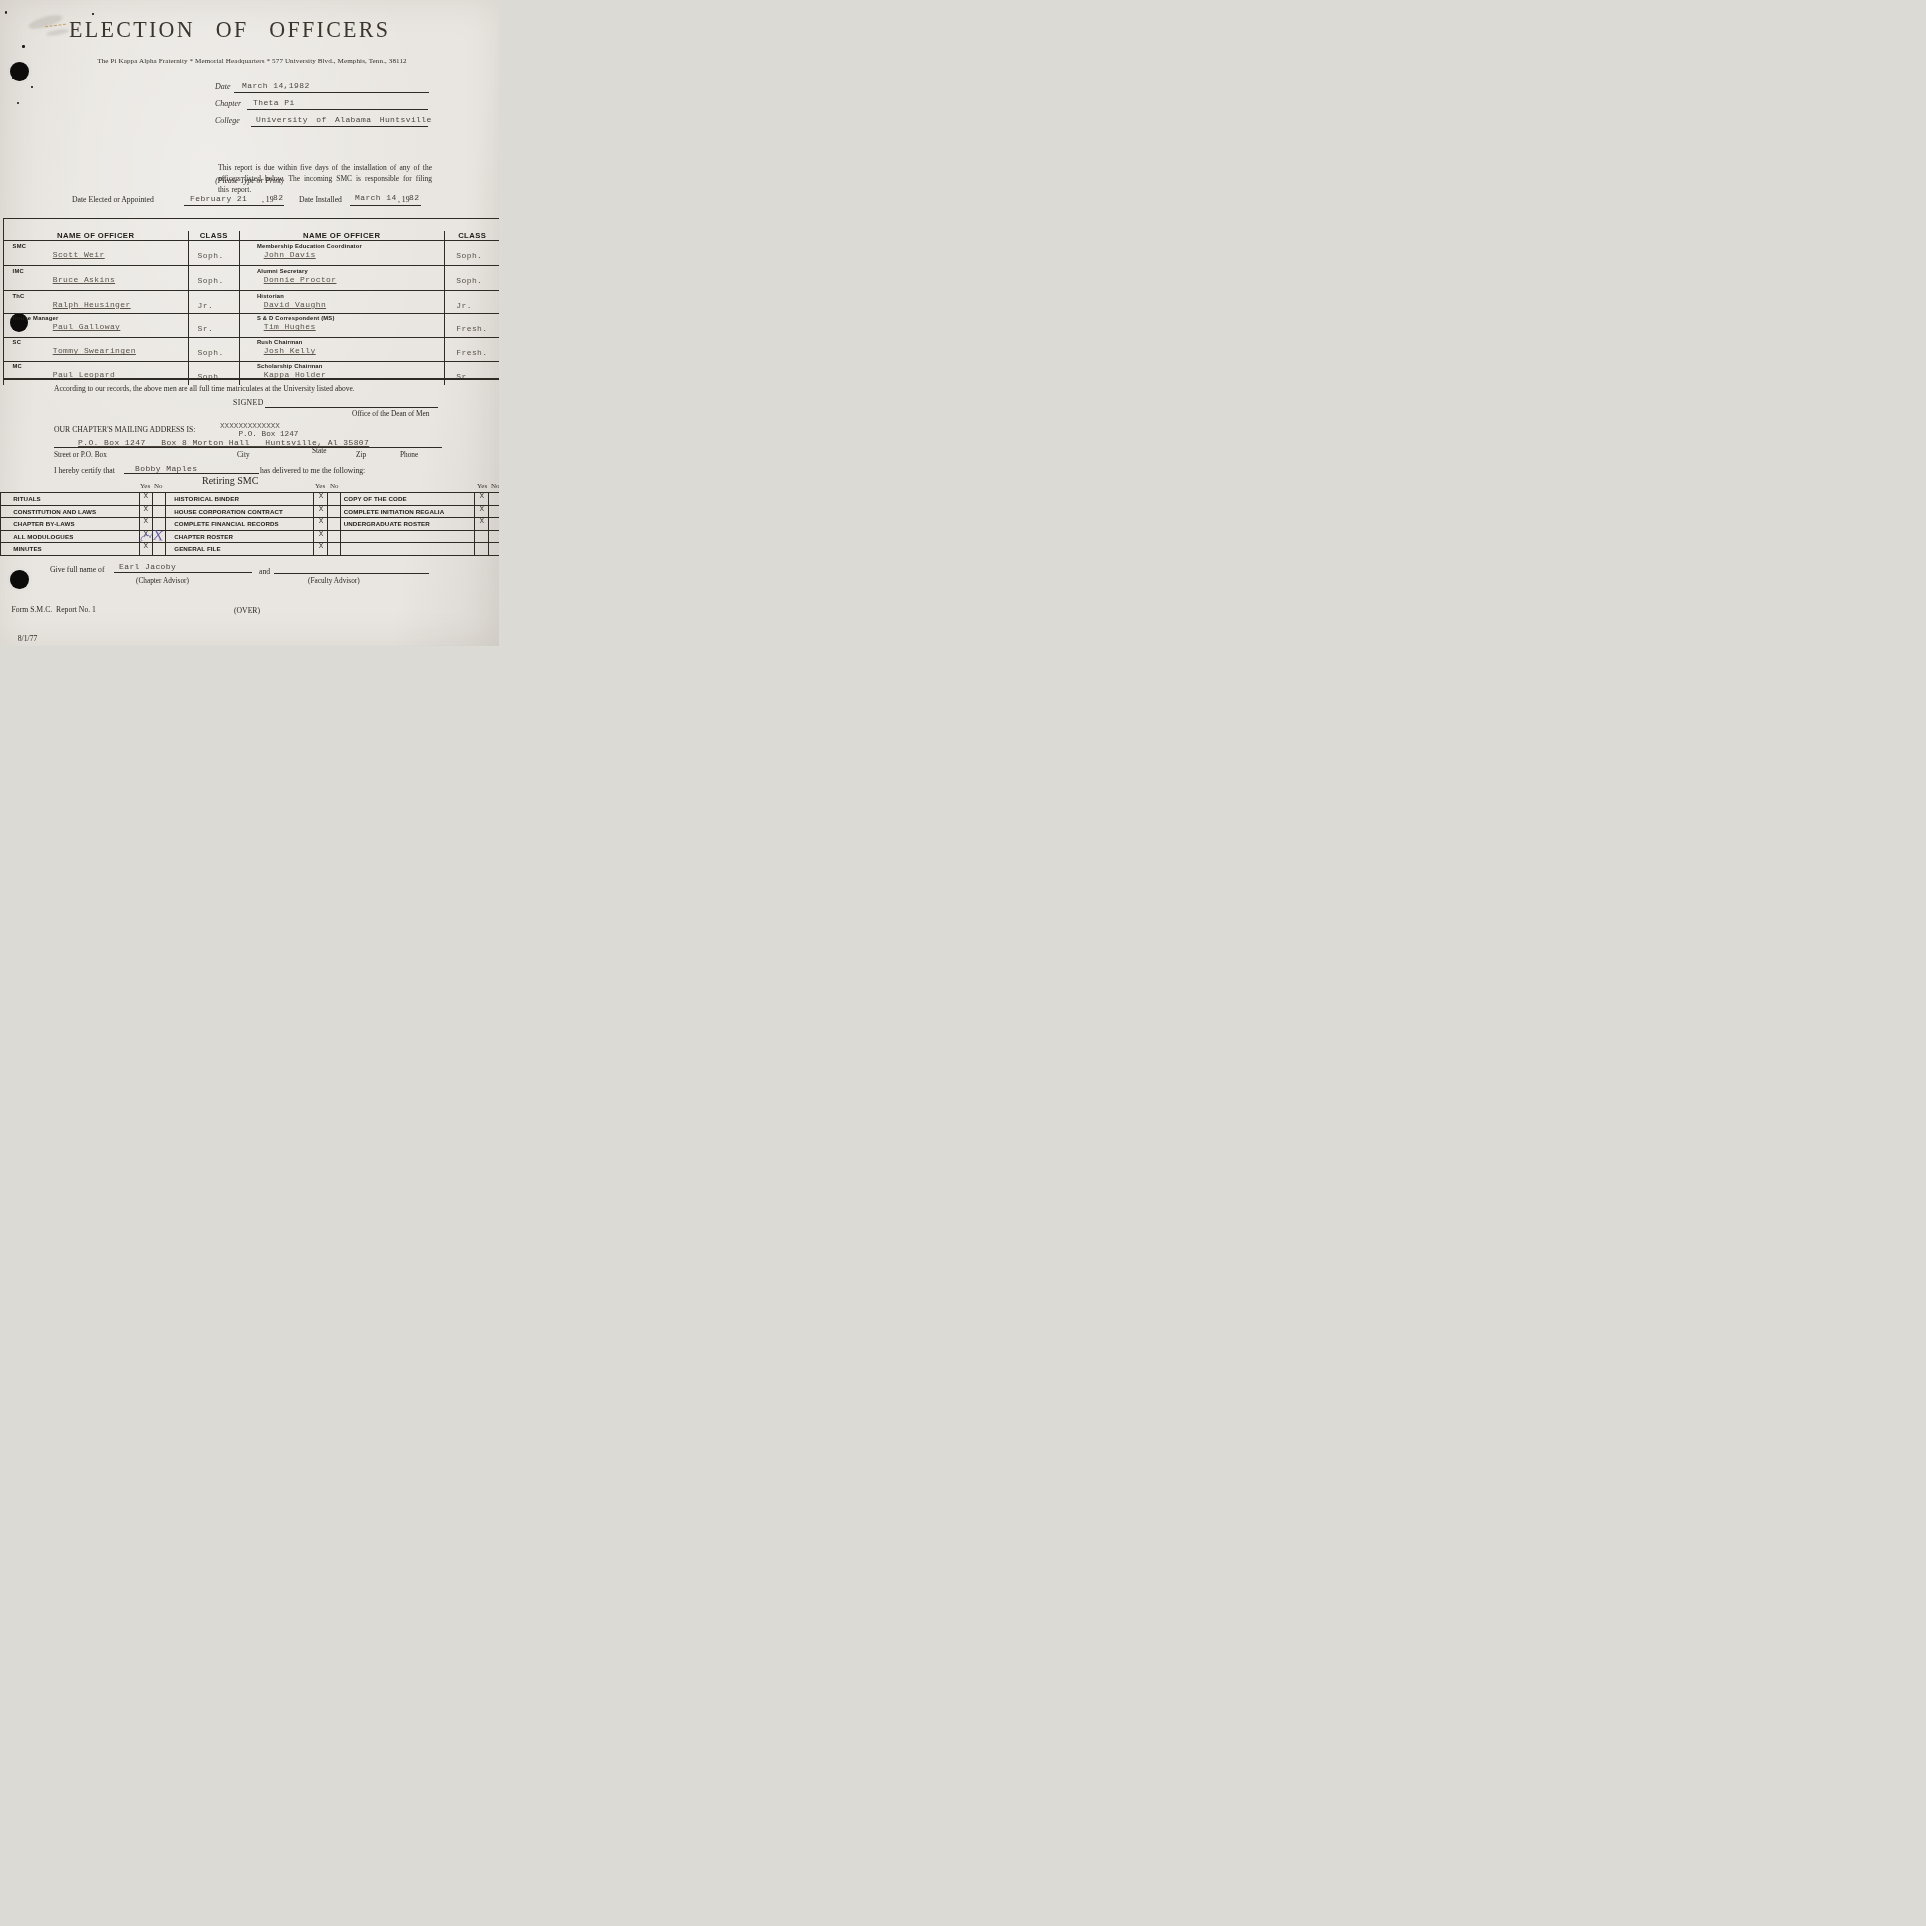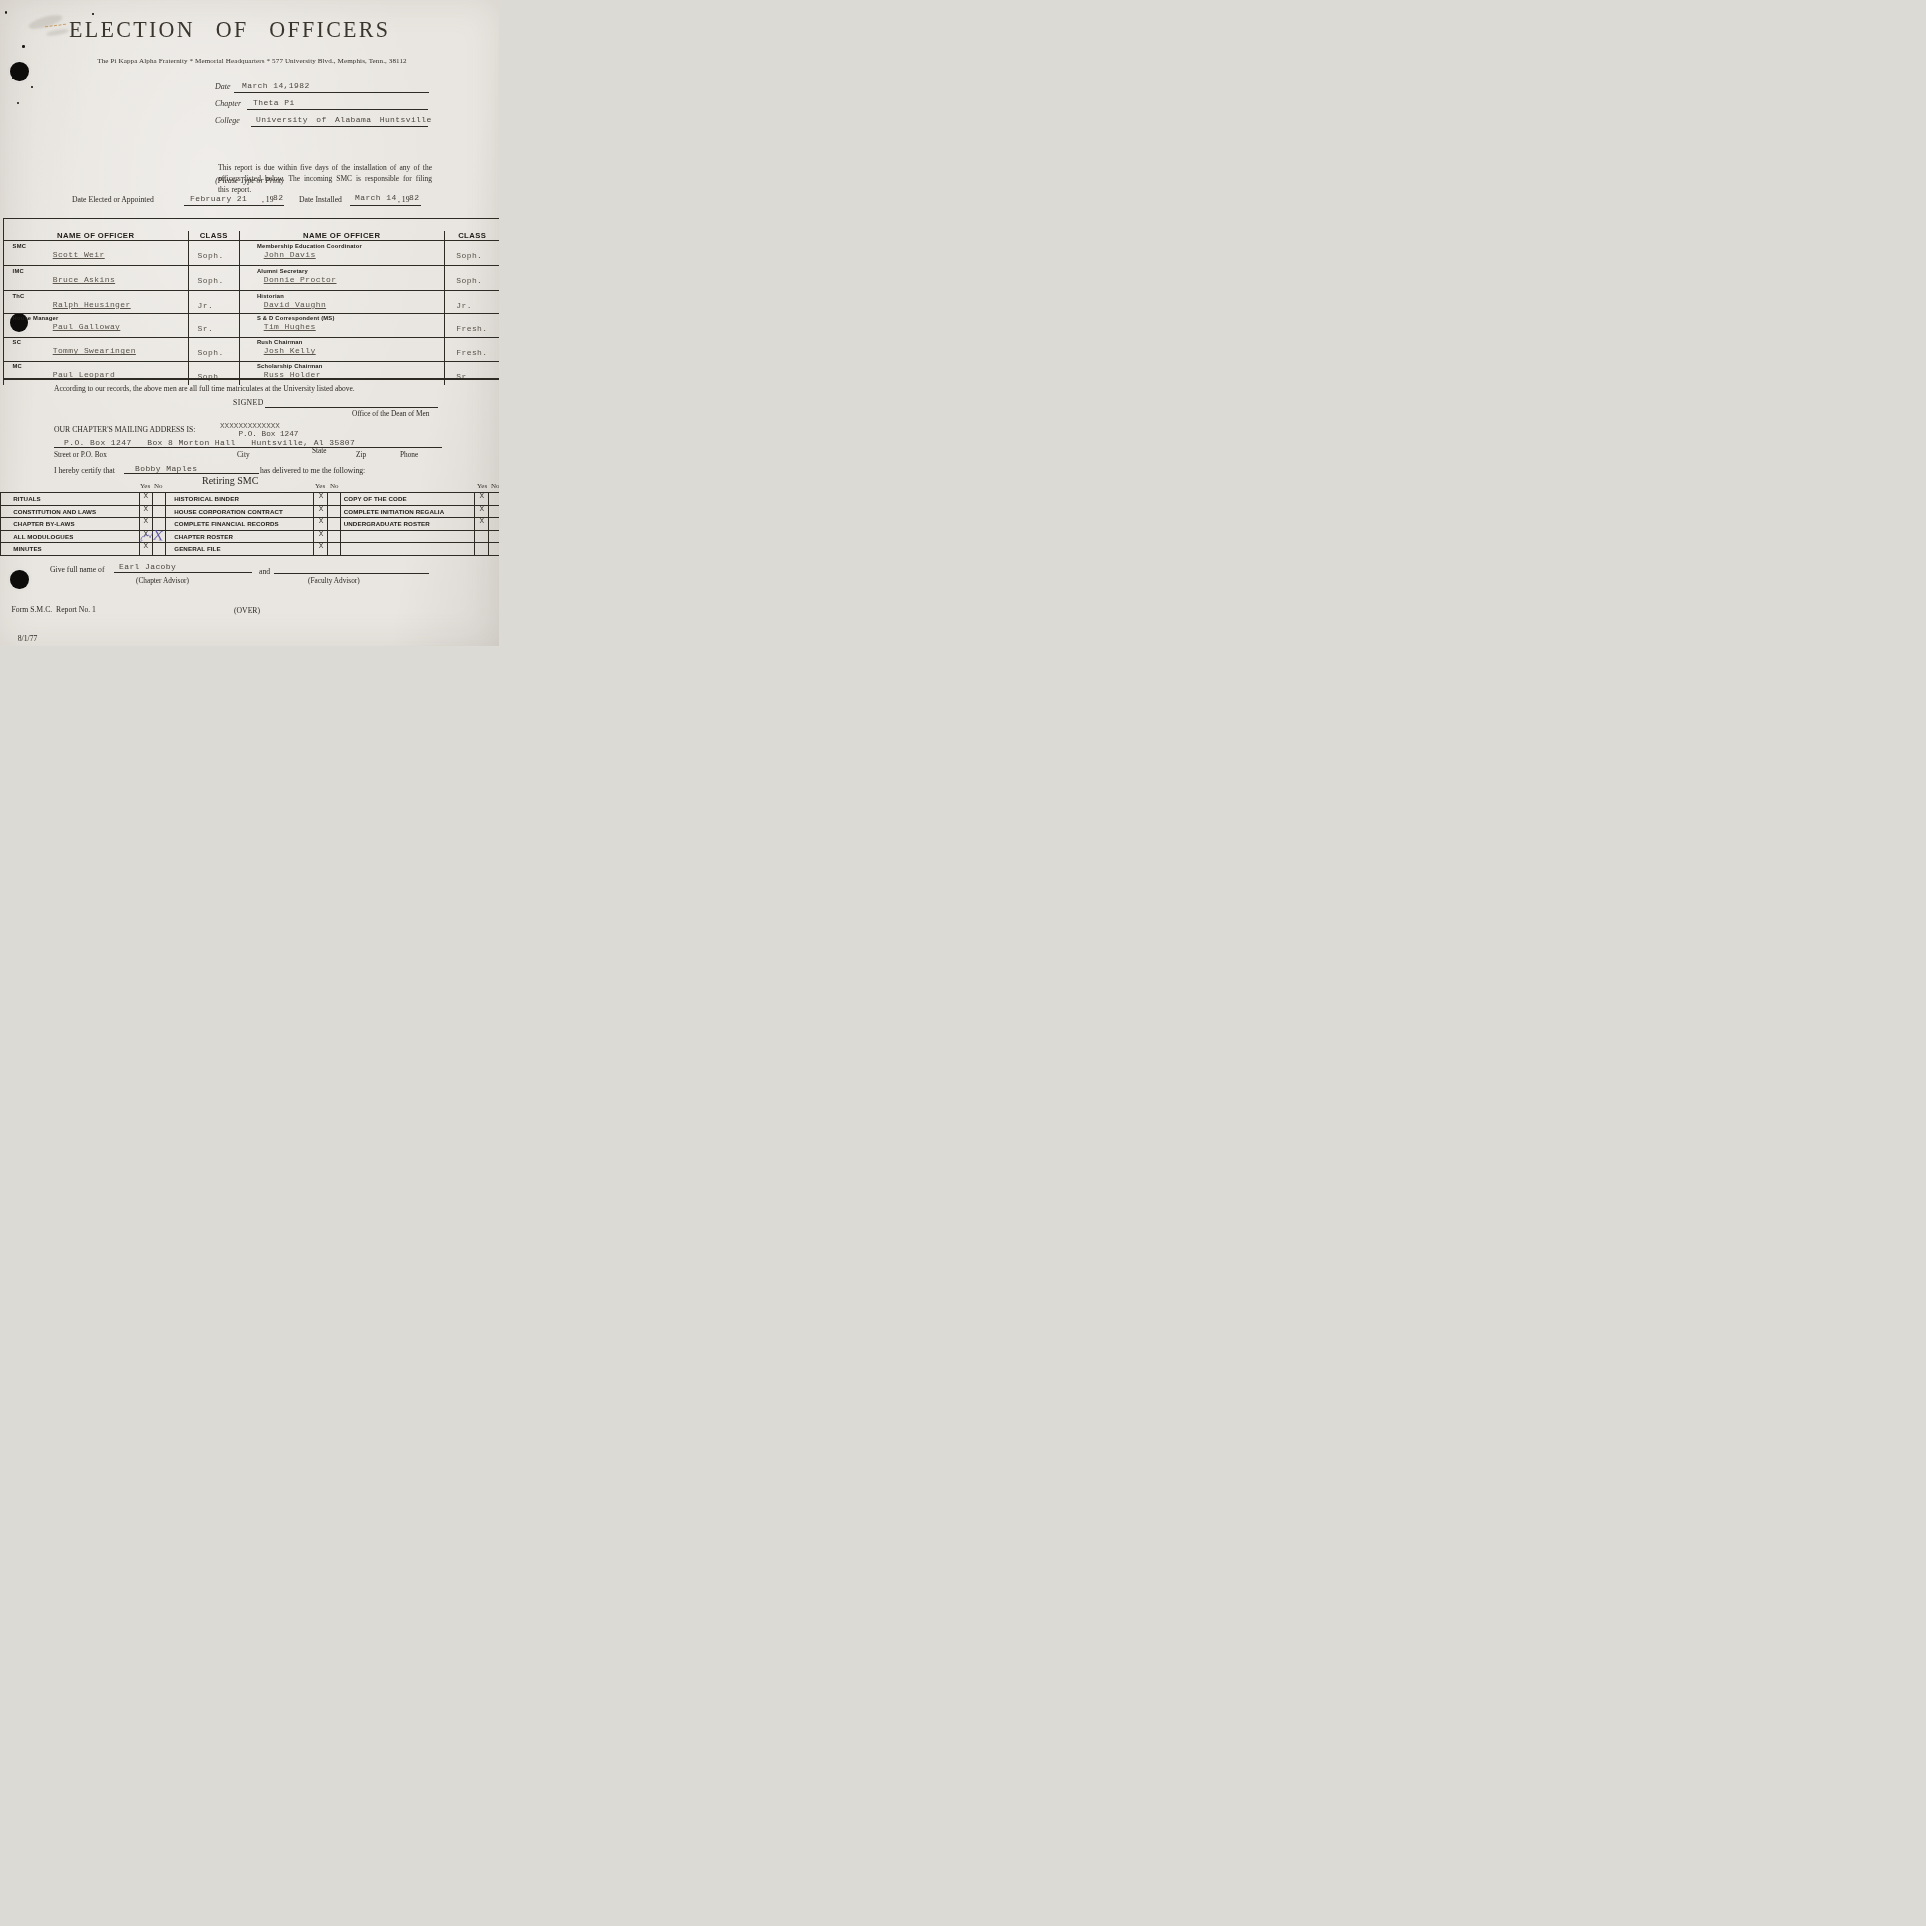--- a/index.html
+++ b/index.html
@@ -209,41 +209,41 @@
     <div class="orow r6" style="border-bottom:none;">
       <div class="ocell c1">
           <div class="opos sansb">MC</div>
           <div class="oname mono">Paul Leopard</div>
         </div>
       <div class="ocell c2">
           <div class="oclass mono">Soph.</div>
         </div>
       <div class="ocell c3">
           <div class="opos sansb">Scholarship Chairman</div>
-          <div class="oname mono">Russ Holder</div>
+          <div class="oname mono">Kappa Holder</div>
         </div>
       <div class="ocell c4 last">
           <div class="oclass mono">Sr.</div>
         </div>
     </div>
   </div>
   <div class="abs rule thick" style="left:2.7px; top:378px; width:496px;"></div>
 
   <div class="abs small19" style="left:54px; top:384px; font-size:7.5px;">According to our records, the above men are all full time matriculates at the University listed above.</div>
 
   <div class="abs pline" style="left:233px; top:398px; letter-spacing:0.4px;">SIGNED</div>
   <div class="abs rule" style="left:265px; top:407px; width:173px;"></div>
   <div class="abs small19" style="left:352px; top:409px;">Office of the Dean of Men</div>
 
   <div class="abs pline" style="left:54px; top:425px;">OUR CHAPTER'S MAILING ADDRESS IS:</div>
   <div class="abs mono" style="left:220px; top:422px; font-size:7.7px;">
     <span>P.O. Box 1247</span>
     <span style="position:absolute; left:0; top:-0.4px; opacity:.85;">XXXXXXXXXXXXX</span>
   </div>
-  <div class="abs mono fvalue" style="left:64px; top:438px;">P.O. Box 1247   Box 8 Morton Hall   Huntsville, Al 35807</div>
+  <div class="abs mono fvalue" style="left:78px; top:438px;text-decoration:underline;">P.O. Box 1247   Box 8 Morton Hall   Huntsville, Al 35807</div>
   <div class="abs rule" style="left:54px; top:447px; width:388px;"></div>
   <div class="abs small19" style="left:54px; top:450px;">Street or P.O. Box</div>
   <div class="abs small19" style="left:237px; top:450px;">City</div>
   <div class="abs small19" style="left:300px; top:446px;padding-left:12px;">State</div>
   <div class="abs small19" style="left:356px; top:450px;">Zip</div>
   <div class="abs small19" style="left:400px; top:450px;">Phone</div>
 
   <div class="abs pline" style="left:54px; top:466px;">I hereby certify that</div>
   <div class="abs mono fvalue" style="left:135px; top:464px;">Bobby Maples</div>
   <div class="abs rule" style="left:124px; top:473px; width:135px;"></div>

